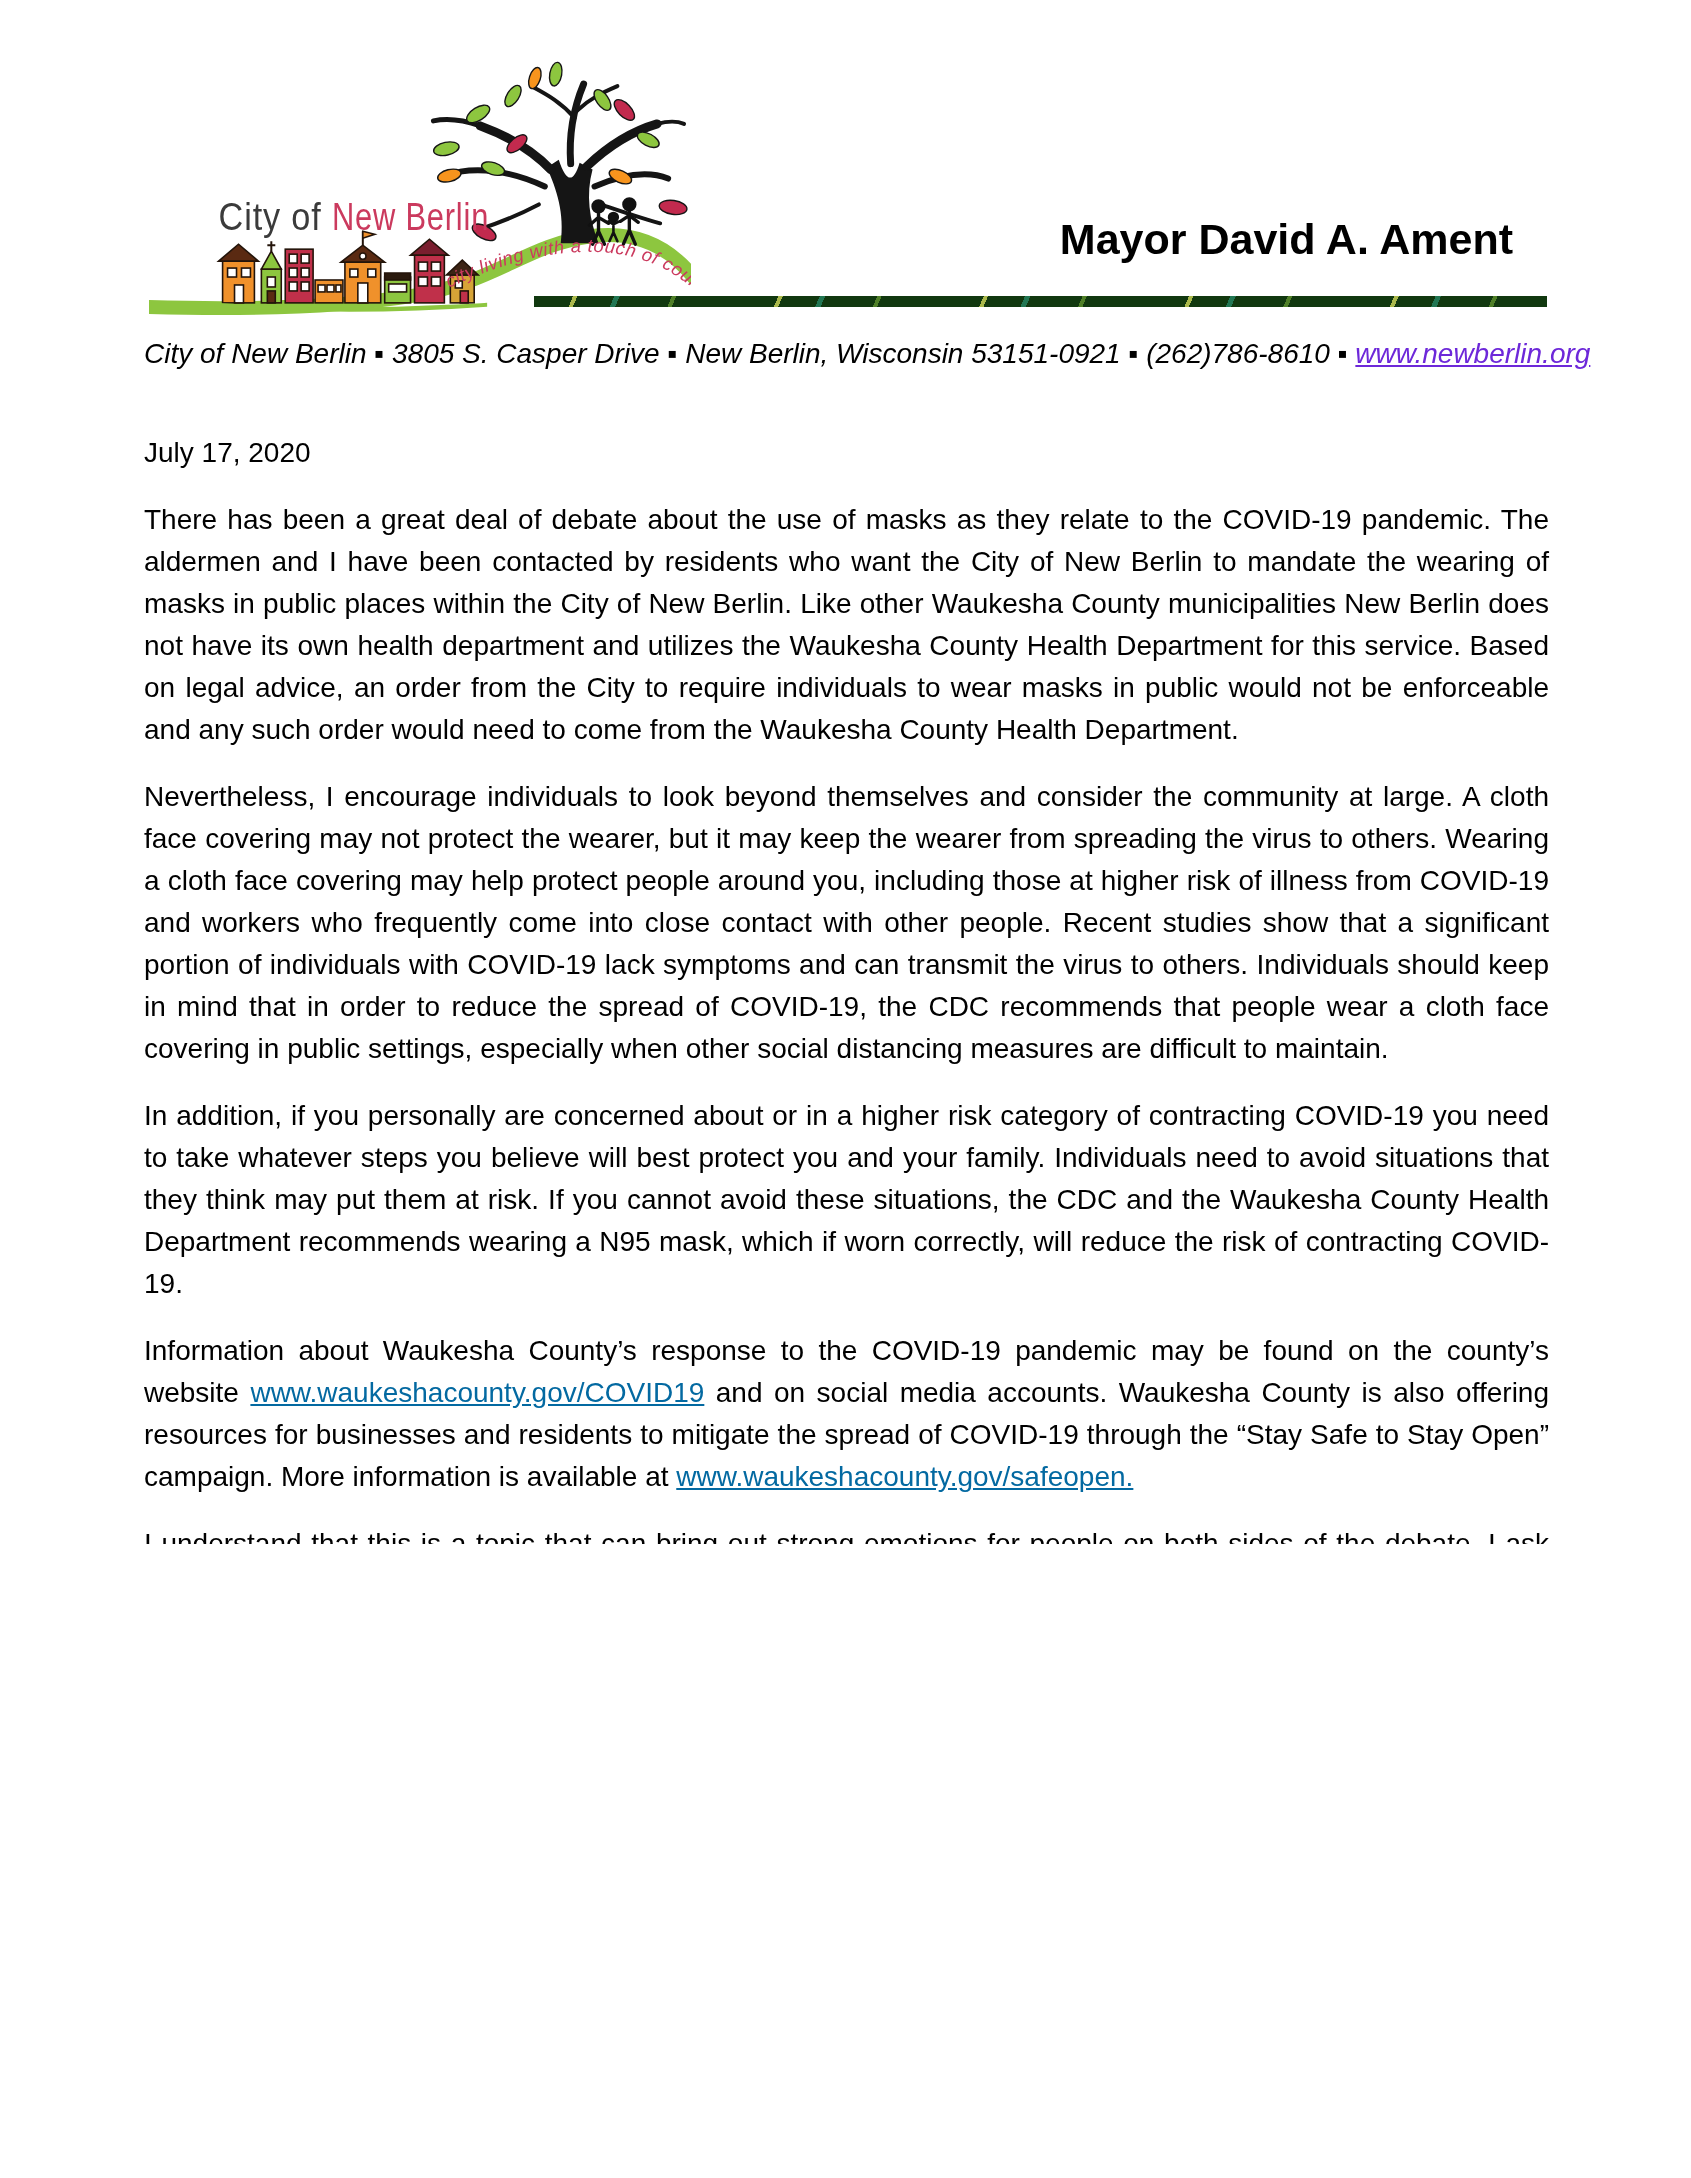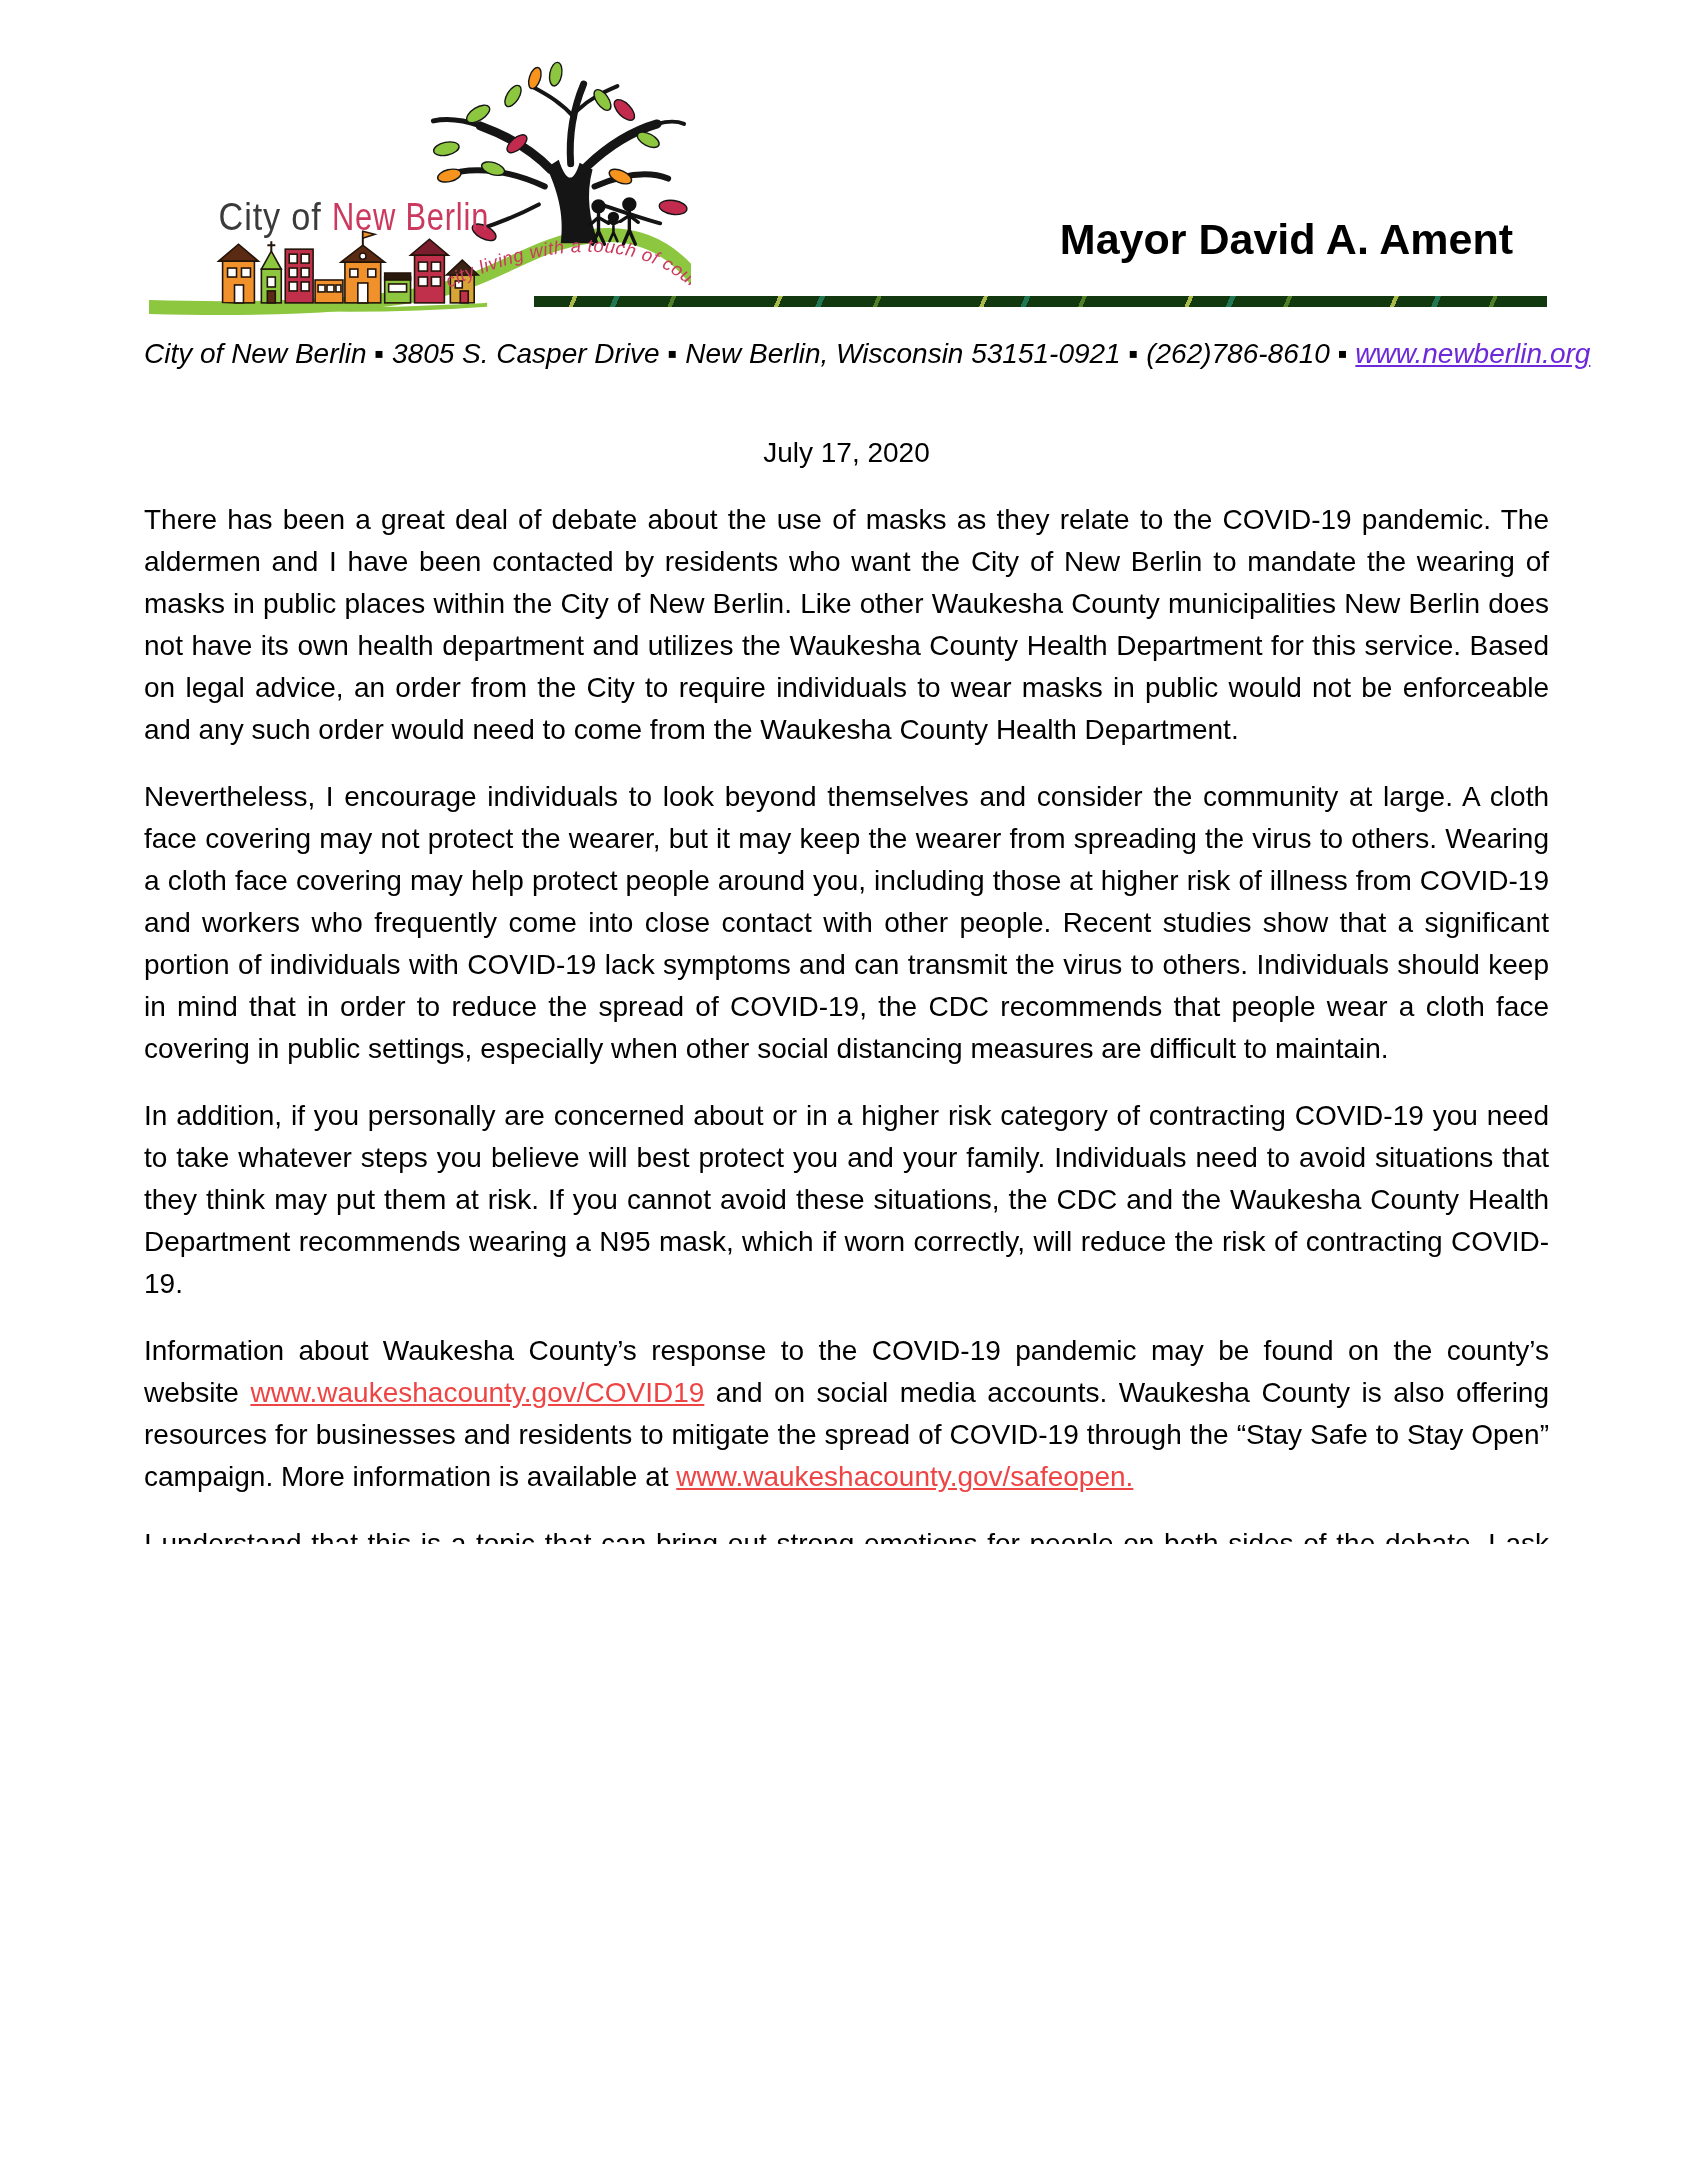--- a/index.html
+++ b/index.html
@@ -26,22 +26,22 @@
     position:absolute;left:144px;top:338px;width:1403px;
     font-style:italic;font-size:28px;text-align:center;white-space:nowrap;
   }
   .address-line a{color:#6d28d9;text-decoration:underline;}
   
   .body-copy{
     position:absolute;left:144px;top:432px;width:1405px;
     font-size:28px;line-height:42px;
   }
   .body-copy p{margin:0 0 25px 0;text-align:justify;}
-  .body-copy p.plain{text-align:center;}
-  .body-link{color:#ef4444;}
+  .body-copy p.plain{text-align:left;}
+  .body-link{color:#0369a1;}
   .signature-wrap{margin:4px 0 10px 0;height:151px;}
   .signature-svg{width:637px;height:151px;}
   .signed-name{margin-top:2px;}
 </style>
 </head>
 <body>
 
 <div class="page">
 
   <svg class="logo-svg" viewBox="0 0 545 268" aria-hidden="false">

